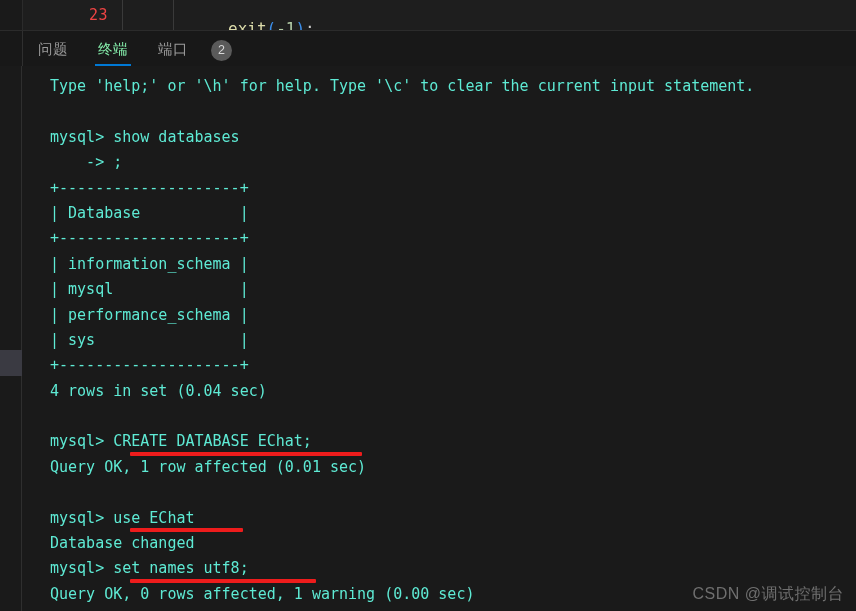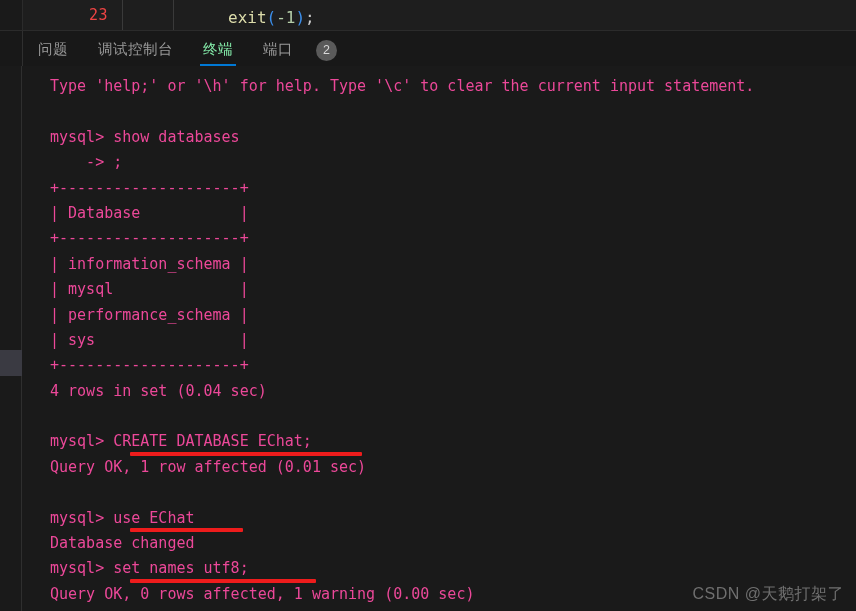--- a/index.html
+++ b/index.html
@@ -47,21 +47,21 @@
     width: 52px; height: 30px;
     flex: none;
     border-left: 1px solid #3a3a3a;
     border-right: 1px solid #3a3a3a;
     box-sizing: border-box;
   }
   .code-line {
     flex: 1;
     height: 30px;
     display: flex;
-    align-items: flex-start;
+    align-items: flex-end;
     padding-left: 54px;
     box-sizing: border-box;
     font-family: "DejaVu Sans Mono", monospace;
     font-size: 16px;
     white-space: pre;
     margin-top: 16px;
   }
   .tok-fn    { color: #dcdcaa; }
   .tok-paren { color: #3b8eea; }
   .tok-num   { color: #b5cea8; }
@@ -147,21 +147,21 @@
   }
   .term-body {
     position: absolute;
     left: 23px; top: 0;
     right: 0; bottom: 0;
     padding: 8px 0 0 27px;
     box-sizing: border-box;
     font-family: "DejaVu Sans Mono", monospace;
     font-size: 15px;
     line-height: 25.4px;
-    color: #ec4899;
+    color: #5eead4;
     white-space: pre;
   }
   .term-line { position: relative; height: 25.4px; }
 
   
   .ul {
     position: absolute;
     height: 4px;
     bottom: -1px;
     border-radius: 1px;
@@ -185,28 +185,27 @@
   <div class="minimap-col"></div>
   <div class="gutter">23</div>
   <div class="fold-col"></div>
   <div class="code-line"><span class="tok-fn">exit</span><span class="tok-paren">(</span><span class="tok-num">-1</span><span class="tok-paren">)</span><span class="tok-punc">;</span></div>
 </div>
 
 <div class="panel-tabs">
   <div class="tabs-leftpad"></div>
   <div class="tabs-border"></div>
   <div class="tab">问题</div>
-  <div class="tab">调试控制台</div>
   <div class="tab active">终端</div>
   <div class="tab">端口</div>
   <div class="tab-badge-wrap">
     <div class="tab-badge">2</div>
   </div>
 </div>
 
 <div class="term-wrap">
   <div class="term-rail">
     <div class="rail-thumb"></div>
   </div>
   <div class="term-body" id="term-body"><div class="term-line">Type 'help;' or '\h' for help. Type '\c' to clear the current input statement.</div><div class="term-line">&nbsp;</div><div class="term-line">mysql&gt; show databases</div><div class="term-line">    -&gt; ;</div><div class="term-line">+--------------------+</div><div class="term-line">| Database           |</div><div class="term-line">+--------------------+</div><div class="term-line">| information_schema |</div><div class="term-line">| mysql              |</div><div class="term-line">| performance_schema |</div><div class="term-line">| sys                |</div><div class="term-line">+--------------------+</div><div class="term-line">4 rows in set (0.04 sec)</div><div class="term-line">&nbsp;</div><div class="term-line">mysql&gt; CREATE DATABASE EChat;<span class="ul" style="background: rgb(238, 28, 28); left: 80px; width: 232px;"></span></div><div class="term-line">Query OK, 1 row affected (0.01 sec)</div><div class="term-line">&nbsp;</div><div class="term-line">mysql&gt; use EChat<span class="ul" style="background: rgb(238, 28, 28); left: 80px; width: 113px;"></span></div><div class="term-line">Database changed</div><div class="term-line">mysql&gt; set names utf8;<span class="ul" style="background: rgb(238, 28, 28); left: 80px; width: 186px;"></span></div><div class="term-line">Query OK, 0 rows affected, 1 warning (0.00 sec)</div><div class="term-line">&nbsp;</div></div>
 </div>
 
-<div class="watermark">CSDN @天鹅打架了</div>
+<div class="watermark">CSDN @调试控制台</div>
 
 </body></html>

